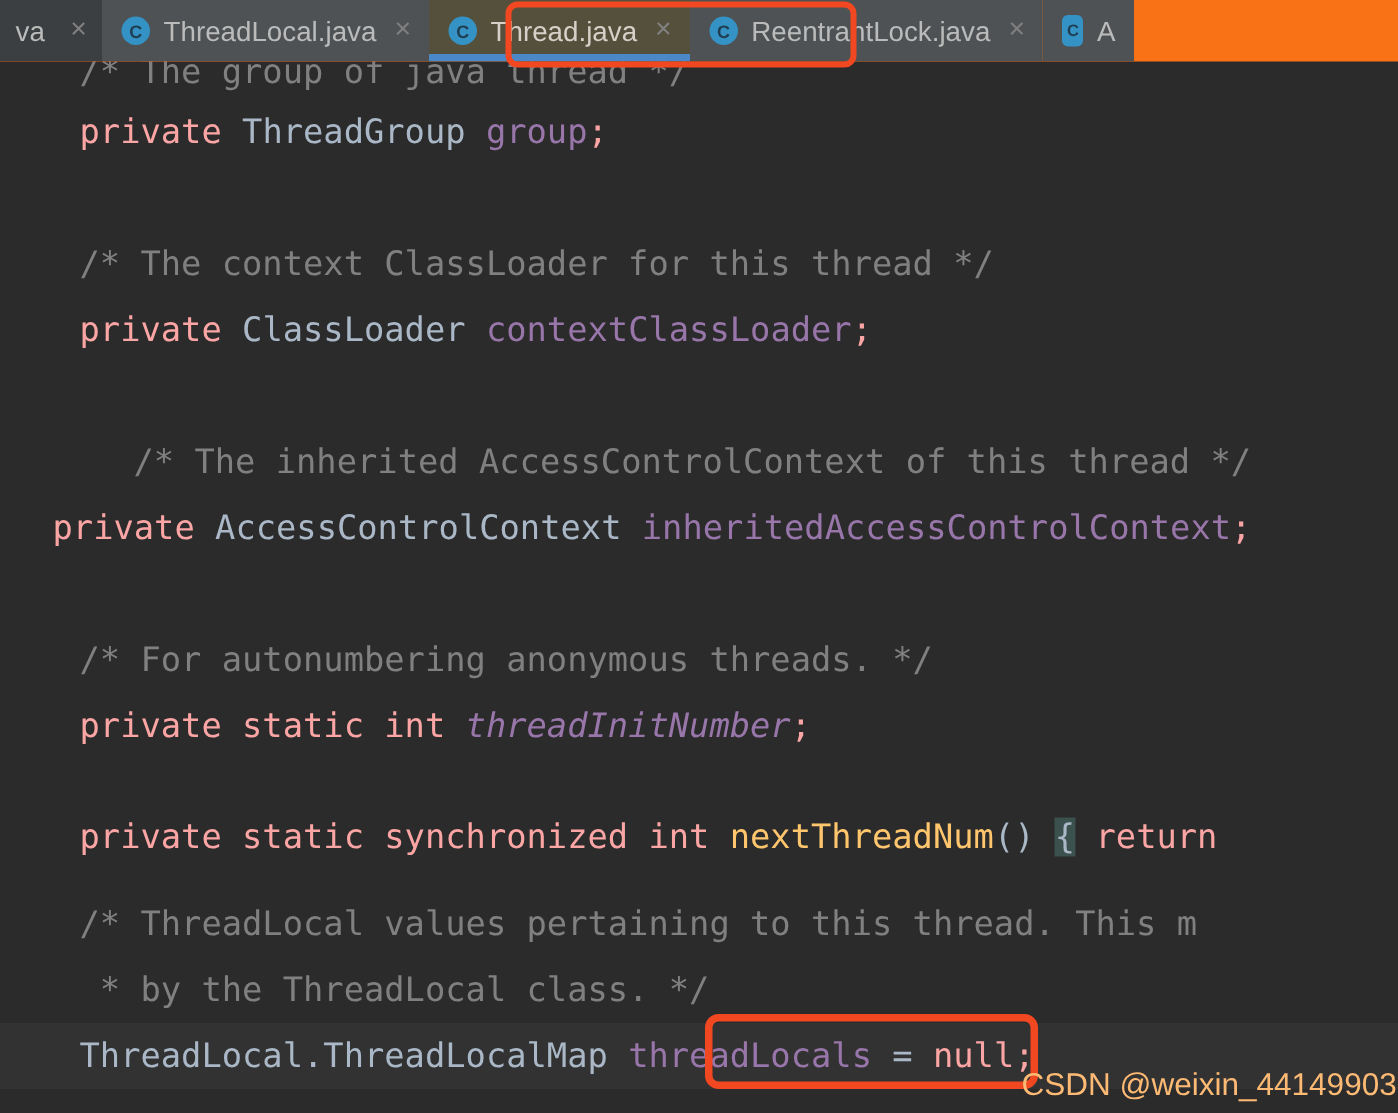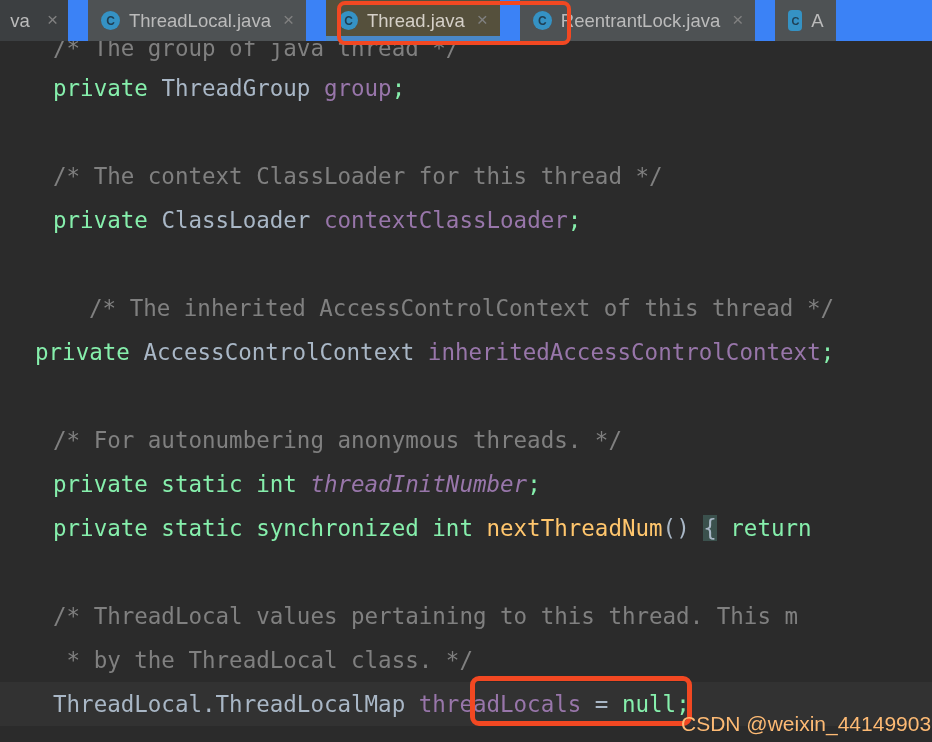--- a/index.html
+++ b/index.html
@@ -21,26 +21,25 @@
     background: #2B2B2B;
     overflow: hidden;
   }
 
   
   .tabbar {
     position: absolute;
     top: 0; left: 0;
     width: 932px;
     height: 41px;
-    background: #3b82f6;
+    background: #f97316;
     display: flex;
     align-items: stretch;
     z-index: 20;
     overflow: hidden;
-    gap: 20px;
   }
   .tab {
     position: relative;
     display: flex;
     align-items: center;
     gap: 9px;
     padding: 0 12px 0 13px;
     height: 41px;
     box-sizing: border-box;
     background: #4E5254;
@@ -149,21 +148,21 @@
   }
   .current-line {
     position: absolute;
     left: 0;
     width: 932px;
     height: 44px;
     background: #323232;
   }
 
   .cm { color: #808080; }
-  .kw { color: #86efac; }
+  .kw { color: #fca5a5; }
   .ty { color: #A9B7C6; }
   .fld { color: #9876AA; }
   .fld-i { color: #9876AA; font-style: italic; }
   .mth { color: #FFC66D; }
   .pn { color: #A9B7C6; }
   .brace-hl {
     background: #3B514D;
     color: #A9B7C6;
   }
 
@@ -202,21 +201,21 @@
       <div class="code-line" style="top: 66px;"><span class="kw">private</span><span class="pn"> </span><span class="ty">ThreadGroup</span><span class="pn"> </span><span class="fld">group</span><span class="kw">;</span></div>
       <div class="code-line" style="top: 110px;"></div>
       <div class="code-line" style="top: 154px;"><span class="cm">/* The context ClassLoader for this thread */</span></div>
       <div class="code-line" style="top: 198px;"><span class="kw">private</span><span class="pn"> </span><span class="ty">ClassLoader</span><span class="pn"> </span><span class="fld">contextClassLoader</span><span class="kw">;</span></div>
       <div class="code-line" style="top: 242px;"></div>
       <div class="code-line" style="top: 286px; margin-left: 36px;"><span class="cm">/* The inherited AccessControlContext of this thread */</span></div>
       <div class="code-line" style="top: 330px; padding-left: 35px;"><span class="kw">private</span><span class="pn"> </span><span class="ty">AccessControlContext</span><span class="pn"> </span><span class="fld">inheritedAccessControlContext</span><span class="kw">;</span></div>
       <div class="code-line" style="top: 374px;"></div>
       <div class="code-line" style="top: 418px;"><span class="cm">/* For autonumbering anonymous threads. */</span></div>
       <div class="code-line" style="top: 462px;"><span class="kw">private static int </span><span class="fld-i">threadInitNumber</span><span class="kw">;</span></div>
-      <div class="code-line" style="top: 506px;"><span class="kw">private static synchronized int </span><span class="mth">nextThreadNum</span><span class="pn">()</span><span class="pn"> </span><span class="brace-hl">{</span><span class="pn"> </span><span class="kw">return</span></div>
+      <div class="code-line" style="top: 536px;"><span class="kw">private static synchronized int </span><span class="mth">nextThreadNum</span><span class="pn">()</span><span class="pn"> </span><span class="brace-hl">{</span><span class="pn"> </span><span class="kw">return</span></div>
       <div class="code-line" style="top: 550px;"></div>
       <div class="code-line" style="top: 594px;"><span class="cm">/* ThreadLocal values pertaining to this thread. This m</span></div>
       <div class="code-line" style="top: 638px;"><span class="cm"> * by the ThreadLocal class. */</span></div>
       <div class="current-line" style="top: 682px;"></div>
       <div class="code-line" style="top: 682px;"><span class="ty">ThreadLocal.ThreadLocalMap</span><span class="pn"> </span><span class="fld">threadLocals</span><span class="pn"> = </span><span class="kw">null;</span></div>
     </div>
 
   <div class="tabbar" id="tabbar">
       <div class="tab first-partial">
         <span class="tab-label-wrap"><span class="tab-label">va</span><span class="squiggle"></span></span>

